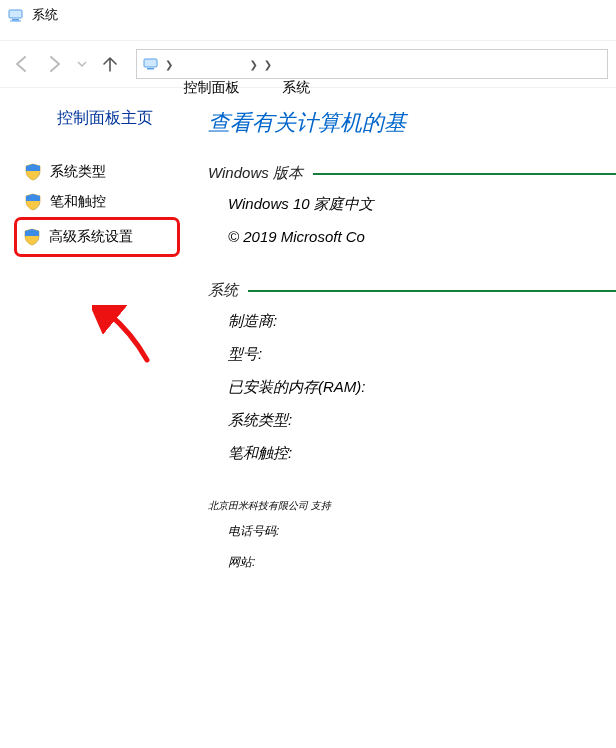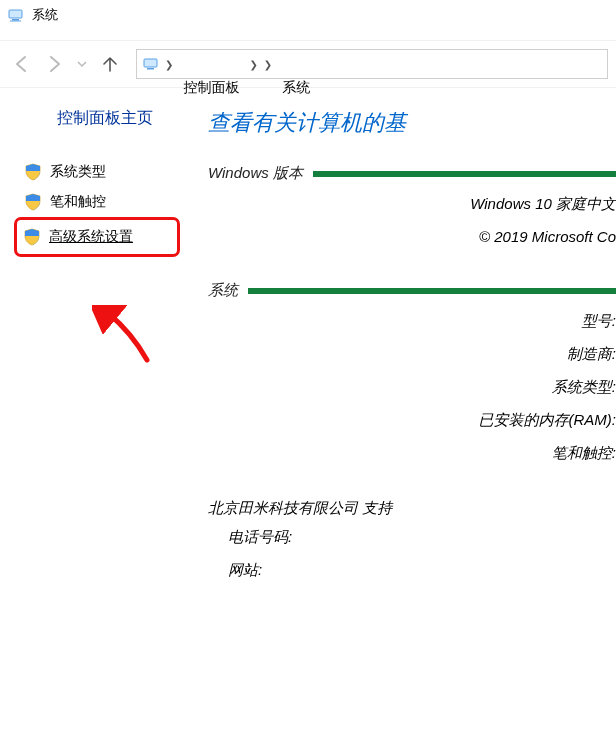--- a/index.html
+++ b/index.html
@@ -90,21 +90,20 @@
     }
     .shield-icon { width: 18px; height: 18px; flex-shrink: 0; }
     .sidebar-item .label { font-size: 14px; }
 
     .highlight-box {
       border: 3px solid #e11;
       border-radius: 7px;
       padding: 2px 2px;
       margin-left: -6px;
       margin-right: 10px;
-      text-decoration: underline;
     }
 
     
     .arrow-annot {
       position: absolute;
       left: 92px;
       top: 305px;
       pointer-events: none;
     }
 
@@ -116,41 +115,40 @@
     }
     .main-heading {
       color: #0066cc;
       font-size: 22px;
       margin-bottom: 26px;
       white-space: nowrap;
     }
 
     fieldset.section {
       border: none;
-      border-top: 6px solid #15803d;
+      border-top: 2px solid #15803d;
       padding: 0;
       margin: 0 0 22px 0;
     }
     fieldset.section > legend {
       padding-right: 10px;
       font-size: 15px;
       color: #222;
     }
     .section-body {
       padding: 12px 0 0 20px;
-      text-align: right;
     }
     .section-body .row {
       font-size: 15px;
       margin-bottom: 14px;
       white-space: nowrap;
     }
-    .support-line { font-size: 15px; margin: 10px 0 10px 0; white-space: nowrap; }
+    .support-line { font-size: 10px; margin: 10px 0 10px 0; white-space: nowrap; }
     .support-body { padding-left: 20px; }
-    .support-body .row { font-size: 15px; margin-bottom: 14px; }
+    .support-body .row { font-size: 12px; margin-bottom: 14px; }
 
     
   </style>
 </head>
 <body>
 
 <div class="titlebar">
   <span class="icon">
     <svg width="18" height="18" viewBox="0 0 18 18">
       <rect x="1" y="4" width="13" height="8" rx="1" fill="#cde8ff" stroke="#5aa0e6"></rect>
@@ -250,24 +248,24 @@
       <legend>Windows 版本</legend>
       <div class="section-body">
         <div class="row">Windows 10 家庭中文</div>
         <div class="row">© 2019 Microsoft Co</div>
       </div>
     </fieldset>
 
     <fieldset class="section">
       <legend>系统</legend>
       <div class="section-body">
+        <div class="row">制造商:</div>
         <div class="row">型号:</div>
-        <div class="row">制造商:</div>
+        <div class="row">已安装的内存(RAM):</div>
         <div class="row">系统类型:</div>
-        <div class="row">已安装的内存(RAM):</div>
         <div class="row">笔和触控:</div>
       </div>
     </fieldset>
 
     <div class="support-line">北京田米科技有限公司 支持</div>
     <div class="support-body">
       <div class="row">电话号码:</div>
       <div class="row">网站:</div>
     </div>
   </div>

